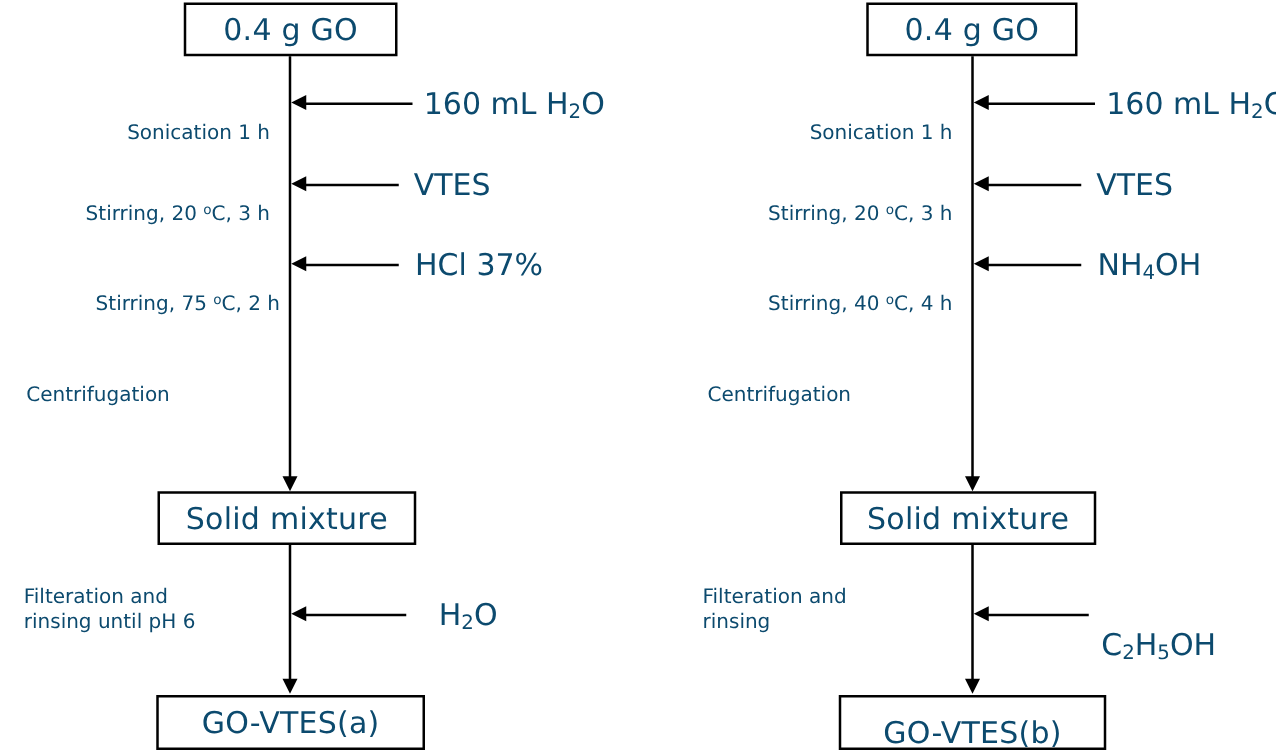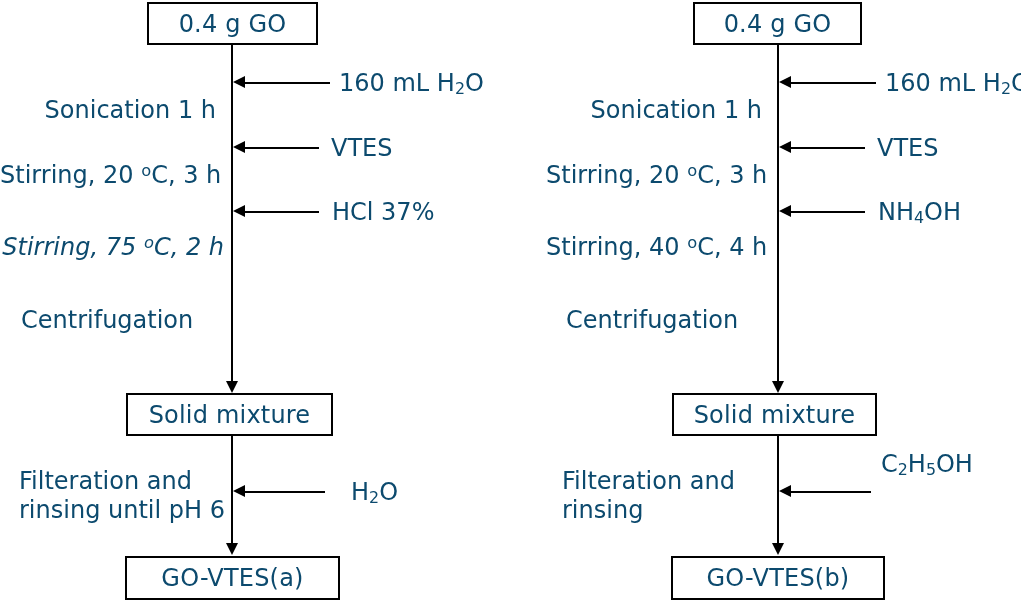--- a/index.html
+++ b/index.html
@@ -67,21 +67,21 @@
     position: absolute;
     font-size: 24px;
     line-height: 1;
     white-space: nowrap;
     transform: translateY(-50%);
   }
 
   
   .step-label {
     position: absolute;
-    font-size: 24px;
+    font-size: 16px;
     line-height: 1.22;
     white-space: nowrap;
   }
   .step-label.right-al {
     text-align: right;
   }
   .step-label.left-al {
     text-align: left;
     margin-left: 19px;
   }
@@ -128,21 +128,21 @@
   </div>
 
   <div class="step-label right-al" style="left:0px; top:96px; width:216px;">
     <span>Sonication 1 h</span>
   </div>
 
   <div class="step-label right-al" style="left:0px; top:161px; width:216px;">
     <span>Stirring,  20 </span><span class="sup-o">o</span><span>C, 3 h</span>
   </div>
 
-  <div class="step-label right-al" style="left:0px; top:233px; width:224px;font-style:italic;">
+  <div class="step-label right-al" style="left:0px; top:233px; width:224px;">
     <span>Stirring, 75 </span><span class="sup-o">o</span><span>C, 2 h</span>
   </div>
 
   <div class="step-label left-al" style="left:2px; top:306px; width:216px;">
     <span>Centrifugation</span>
   </div>
 
   <div class="box" style="left:126px; top:393px; width:207px; height:43px;">
     <span>Solid mixture</span>
   </div>
@@ -208,26 +208,26 @@
 
   <div class="box" style="left:672px; top:393px; width:205px; height:43px;">
     <span>Solid mixture</span>
   </div>
 
   <div class="axis" style="left:777px; top:436px; height:108px;"></div>
   <div class="axis-head" style="left:772px; top:543px;"></div>
 
   <div class="reagent-line" style="left:789px; top:491px; width:82px;"></div>
   <div class="reagent-head" style="left:779px; top:485px;"></div>
-  <div class="reagent-label" style="left:881px; top:464px;text-align:right;">
+  <div class="reagent-label" style="left:881px; top:516px;text-align:right;">
     <span>C</span><sub>2</sub><span>H</span><sub>5</sub><span>OH</span>
   </div>
 
   <div class="step-label left-al" style="left:543px; top:467px; width:230px;">
     <div>Filteration and</div>
     <div>rinsing</div>
   </div>
 
-  <div class="box" style="left:671px; top:556px; width:214px; height:44px;">
+  <div class="box" style="left:671px; top:556px; width:214px; height:44px;align-items:flex-end;">
     <span>GO-VTES(b)</span>
   </div>
 
 </div>
 
 </body></html>

